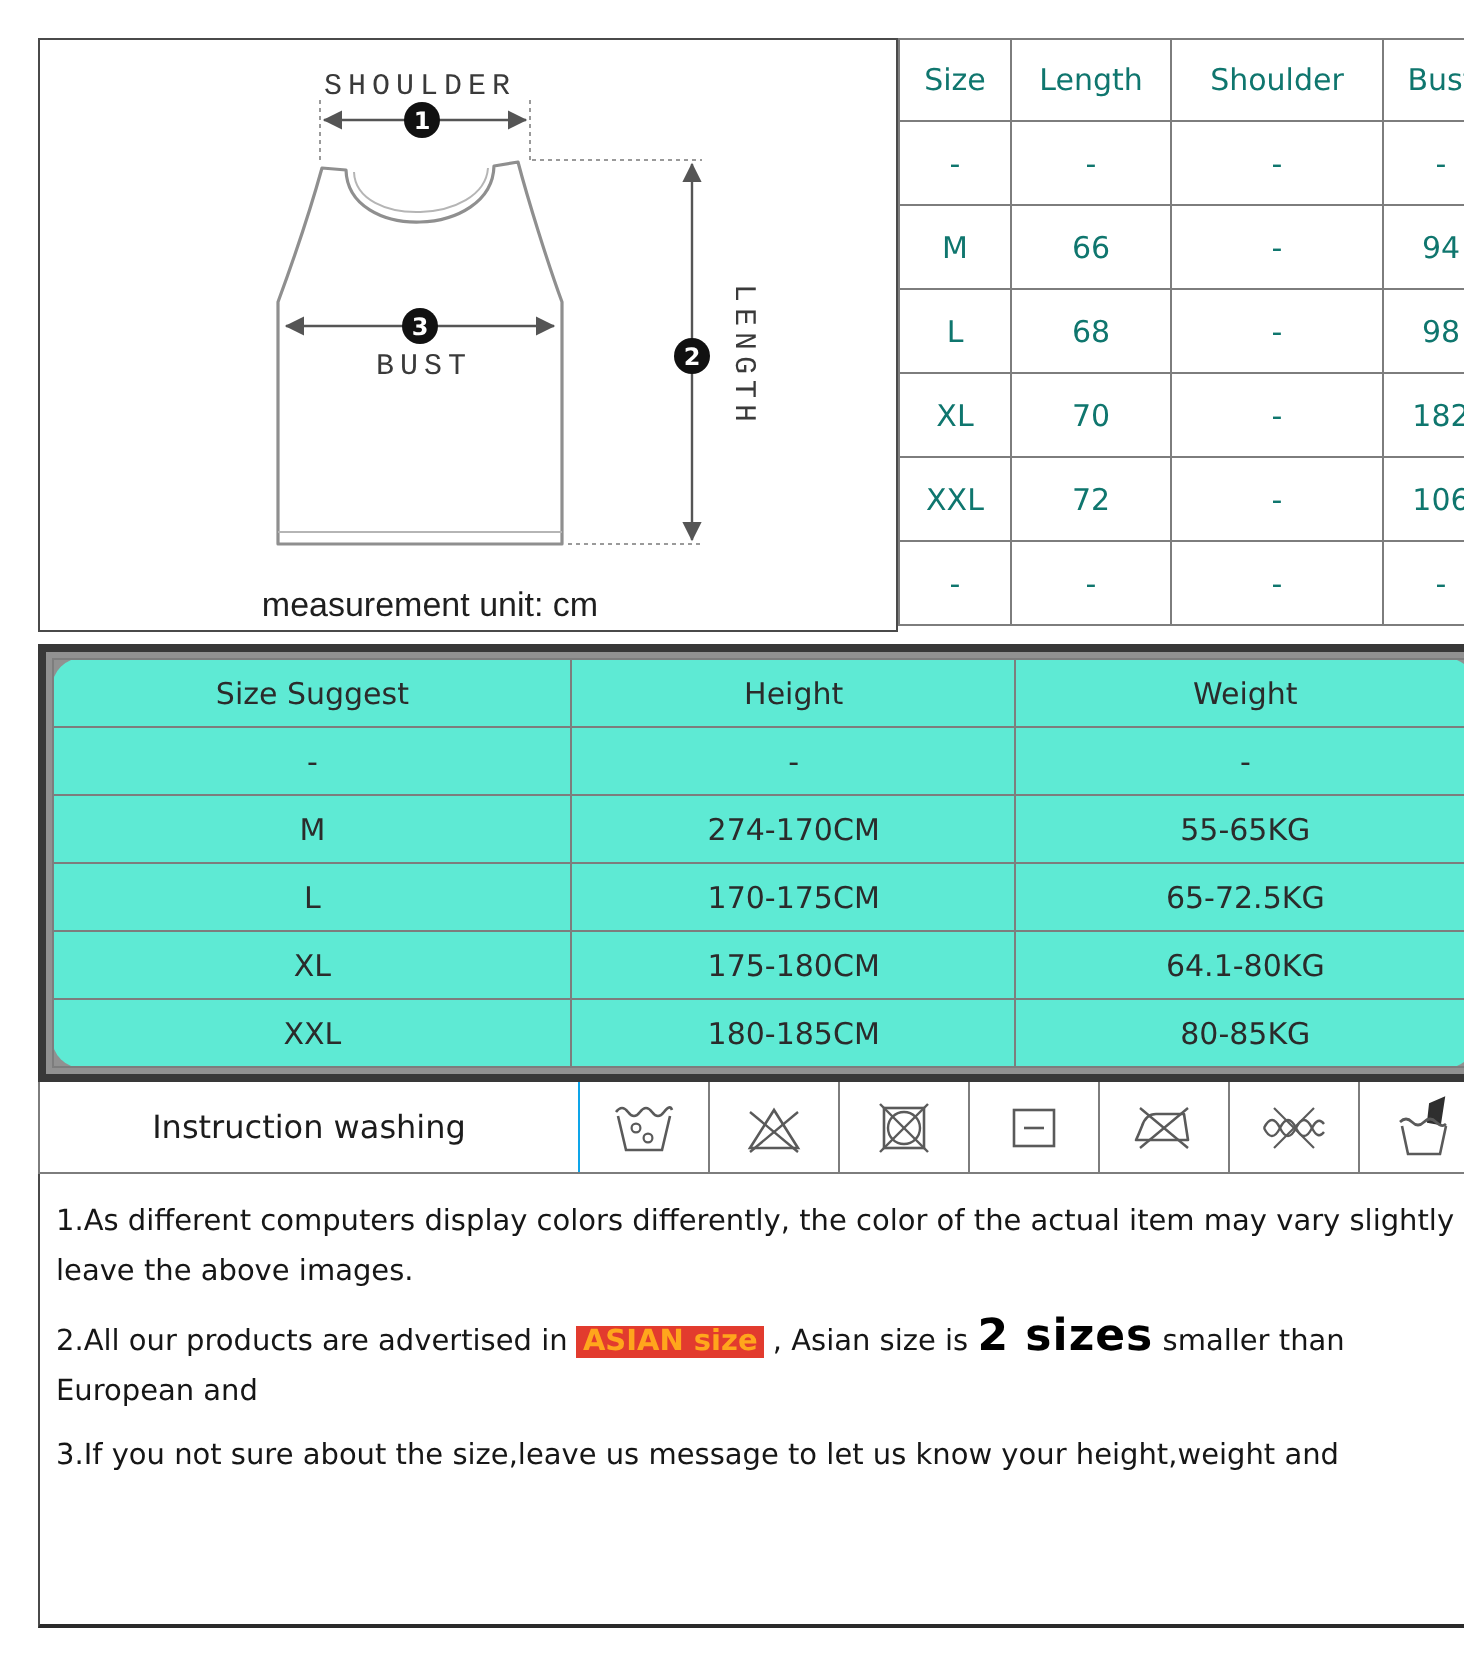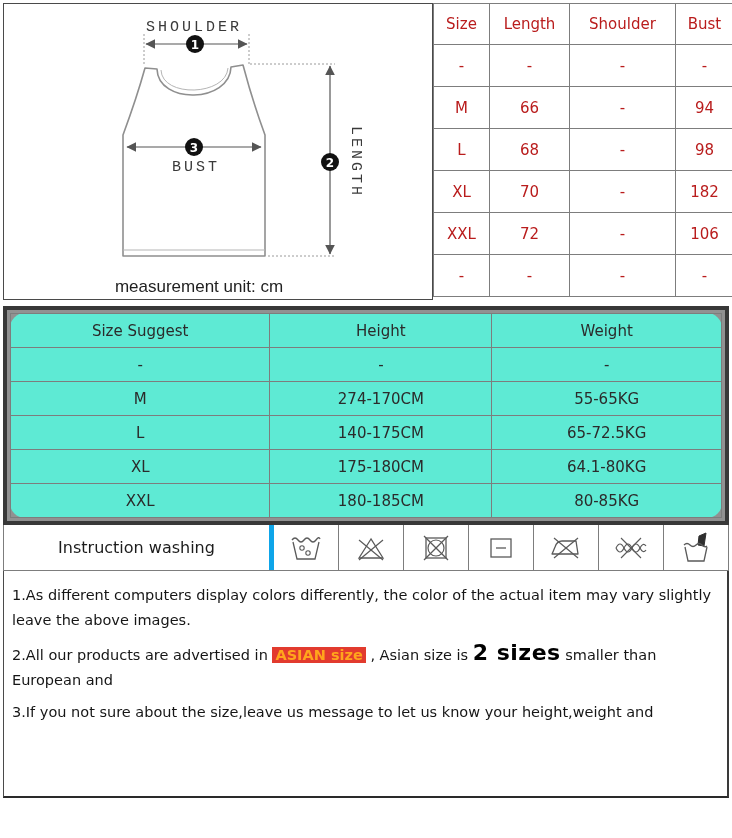--- a/index.html
+++ b/index.html
@@ -1,44 +1,44 @@
 <!DOCTYPE html>
 <html><head>
 <meta charset="utf-8">
 <style>
   html,body{margin:0;padding:0;background:#fff;}
   body{width:732px;height:838px;font-family:"DejaVu Sans","Liberation Sans",sans-serif;color:#222;}
-  .page{box-sizing:border-box;width:732px;height:838px;padding:3px;background:#fff;}
+  .page{box-sizing:border-box;width:732px;height:838px;padding:19px;background:#fff;}
 
   
   .top-row{display:flex;width:726px;height:297px;}
   .diagram-box{box-sizing:border-box;width:430px;height:297px;border:1px solid #4a4a4a;position:relative;background:#fff;}
   .size-table-wrap{box-sizing:border-box;width:296px;height:297px;}
   table.size-table{width:296px;height:294px;border-collapse:collapse;table-layout:fixed;}
-  table.size-table th,table.size-table td{border:1px solid #7d7d7d;text-align:center;font-weight:normal;font-size:15px;color:#b91c1c;padding:0;}
+  table.size-table th,table.size-table td{border:1px solid #7d7d7d;text-align:center;font-weight:normal;font-size:15px;color:#0f766e;padding:0;}
   table.size-table th{height:40px;}
   table.size-table td{height:41px;}
   table.size-table th:nth-child(1){width:55px;}
   table.size-table th:nth-child(2){width:79px;}
   table.size-table th:nth-child(3){width:105px;}
   table.size-table th:nth-child(4){width:57px;}
 
   
   .suggest-wrap{box-sizing:border-box;width:726px;margin-top:6px;border:4px solid #383838;background:#919191;padding:3px;}
   table.suggest-table{width:100%;border-collapse:collapse;background:#5eead4;table-layout:fixed;border-radius:15px;}
   table.suggest-table th,table.suggest-table td{border:1px solid #7d7d7d;text-align:center;font-weight:normal;font-size:15px;color:#2b2b2b;padding:0;}
   table.suggest-table th{height:33px;}
   table.suggest-table td{height:33px;}
   table.suggest-table th:nth-child(1){width:36.5%;}
   table.suggest-table th:nth-child(2){width:31.2%;text-align:center;}
   table.suggest-table th:nth-child(3){width:32.3%;}
 
   
   .washing-row{box-sizing:border-box;width:726px;height:46px;display:flex;border:1px solid #7d7d7d;border-top:none;}
-  .washing-label{box-sizing:border-box;width:270px;display:flex;align-items:center;justify-content:center;font-size:16px;color:#1c1c1c;border-right:5px solid #0ea5e9;}
+  .washing-label{box-sizing:border-box;width:270px;display:flex;align-items:center;justify-content:center;font-size:16px;color:#1c1c1c;border-right:1px solid #0ea5e9;}
   .wash-cell{box-sizing:border-box;flex:1;display:flex;align-items:center;justify-content:center;border-right:1px solid #7d7d7d;}
   .wash-cell:last-child{border-right:none;}
   .wash-cell svg{display:block;}
 
   
   .note-box{box-sizing:border-box;width:726px;min-height:227px;border:1px solid #4a4a4a;border-top:none;border-right:2px solid #3a3a3a;border-bottom:2px solid #2a2a2a;padding:5px 8px 6px 8px;font-size:14.5px;color:#161616;}
   .note-box .nline{display:block;line-height:25px;}
   .note-box .npara{margin-top:7px;}
   .hl{background:#e23b2e;color:#ffa61c;font-weight:bold;padding:0 3px;}
   .big{font-weight:bold;font-size:22px;color:#000;letter-spacing:0.5px;}
@@ -166,21 +166,21 @@
             <td>-</td>
             <td>-</td>
           </tr>
           <tr>
             <td>M</td>
             <td>274-170CM</td>
             <td>55-65KG</td>
           </tr>
           <tr>
             <td>L</td>
-            <td>140-175CM</td>
+            <td>170-175CM</td>
             <td>65-72.5KG</td>
           </tr>
           <tr>
             <td>XL</td>
             <td>175-180CM</td>
             <td>64.1-80KG</td>
           </tr>
           <tr>
             <td>XXL</td>
             <td>180-185CM</td>

